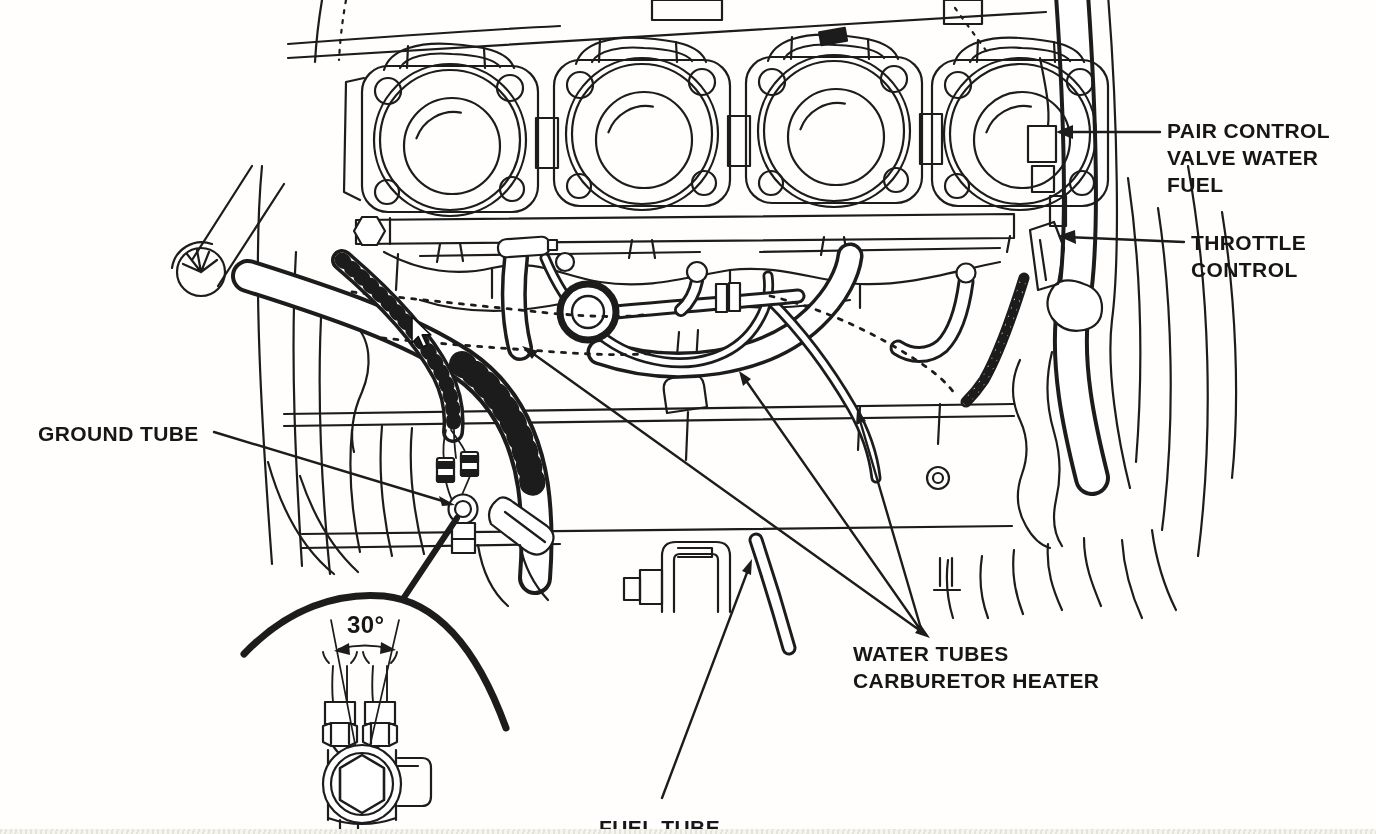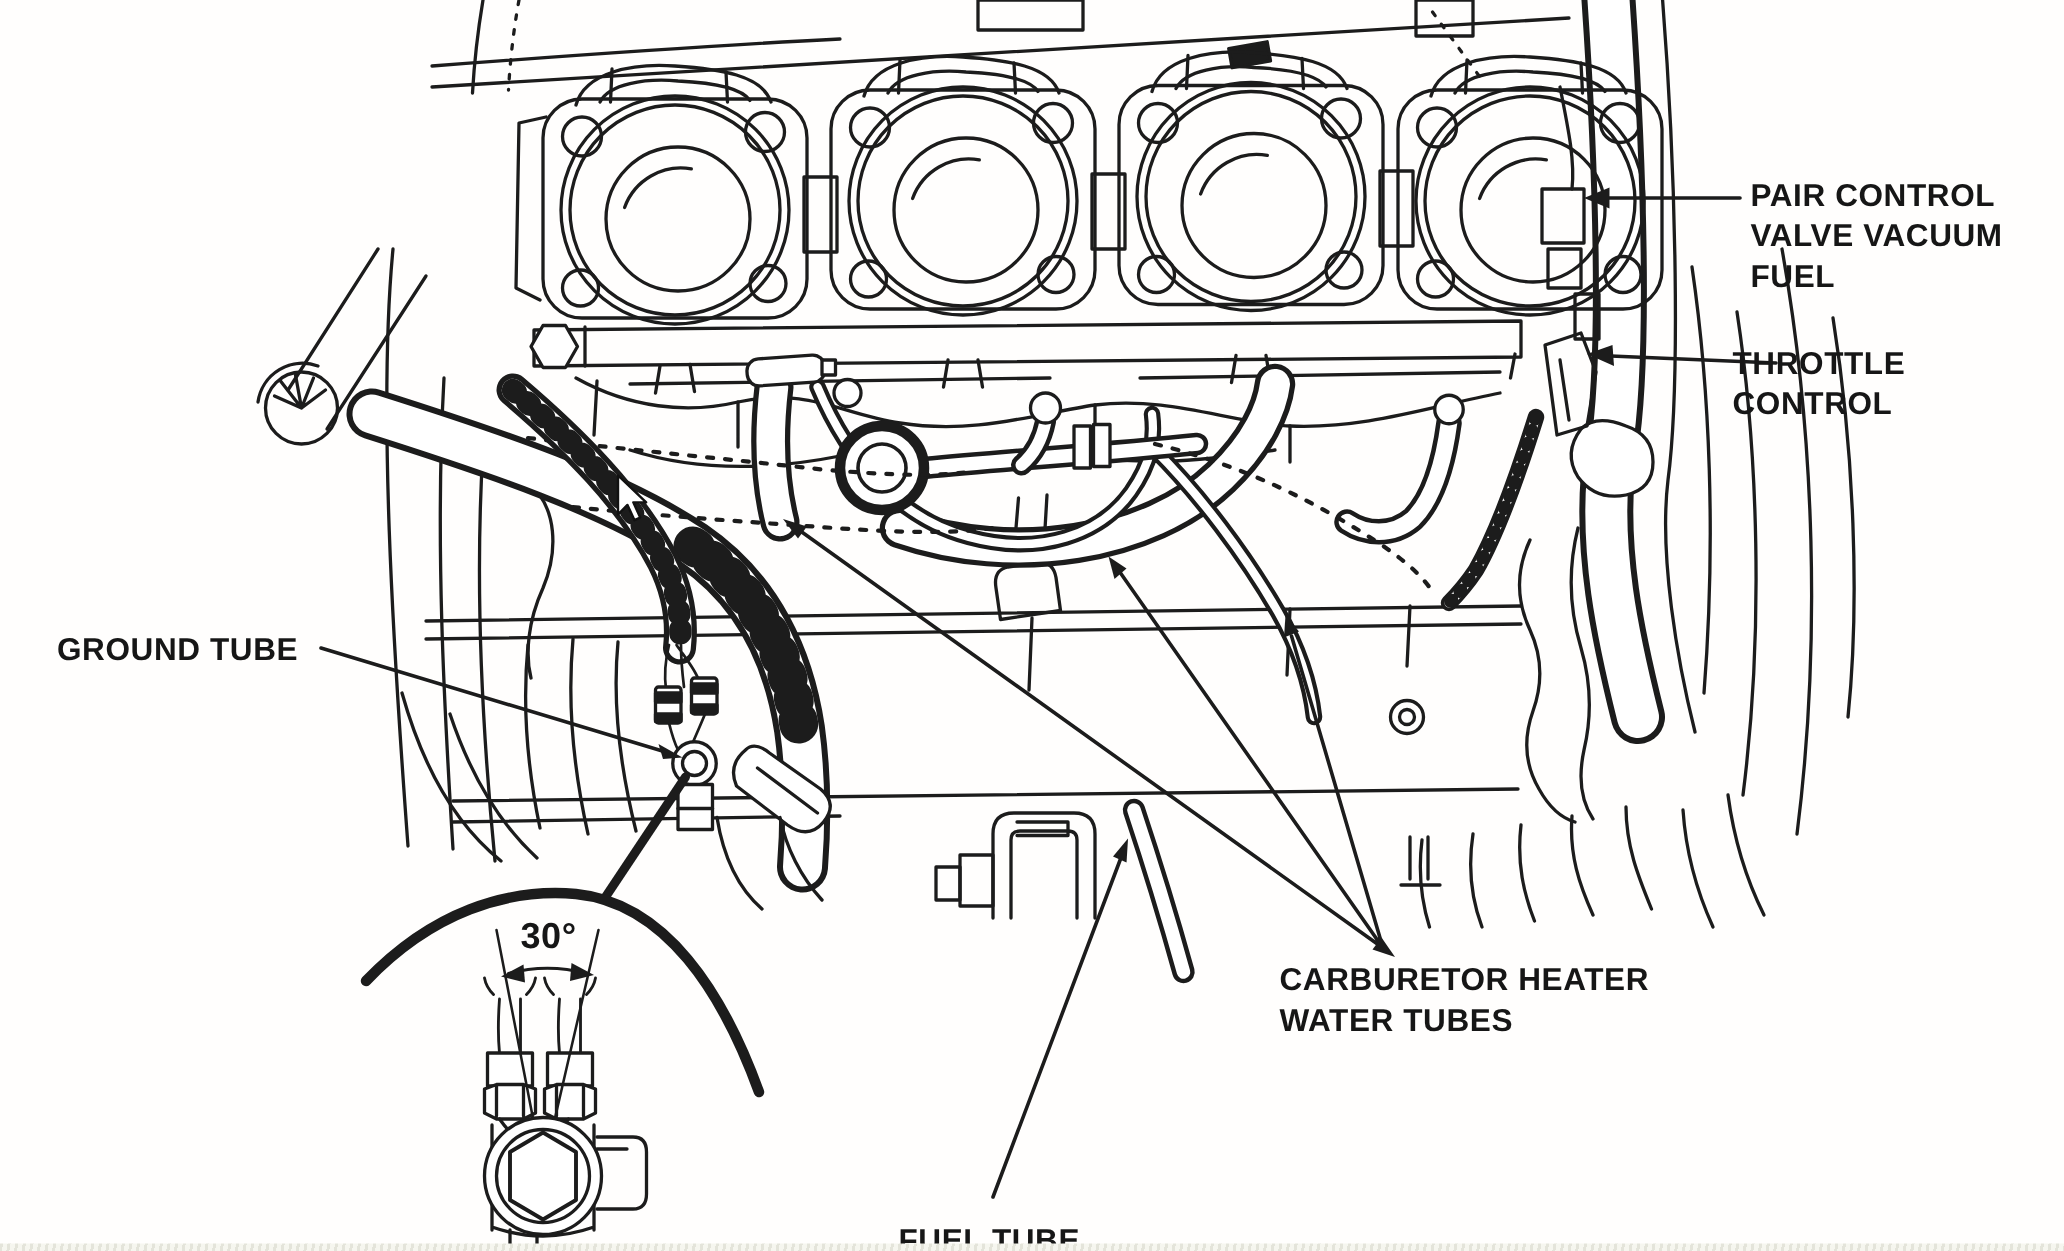--- a/index.html
+++ b/index.html
@@ -268,36 +268,36 @@
         <polygon points="752,559 751,575 742,571" fill="#1c1c1c" stroke="none"></polygon>
       </g>
     </g>
 
     <polygon points="412,317 412,343 418.3,336.6 423,346.8 426.8,345 422.2,334.9 430.8,334.9" fill="#ffffff" stroke="#111111" stroke-width="1.6"></polygon>
   </g>
 </svg>
 
 <div class="lbl" style="left:1167px;top:117px">
   <span>PAIR CONTROL</span>
-  <span>VALVE VACUUM</span>
+  <span>VALVE WATER</span>
   <span>FUEL</span>
 </div>
 
-<div class="lbl" style="left:1155px;top:229px">
+<div class="lbl" style="left:1191px;top:229px">
   <span>THROTTLE</span>
   <span>CONTROL</span>
 </div>
 
 <div class="lbl" style="left:38px;top:420px">
   <span>GROUND TUBE</span>
 </div>
 
 <div class="lbl" style="left:853px;top:640px">
+  <span>WATER TUBES</span>
   <span>CARBURETOR HEATER</span>
-  <span>WATER TUBES</span>
 </div>
 
 <div class="lbl" style="left:599px;top:814px">
   <span>FUEL TUBE</span>
 </div>
 
 <div class="lbl lbl-small" style="left:347px;top:614px">
   <span>30°</span>
 </div>
 

